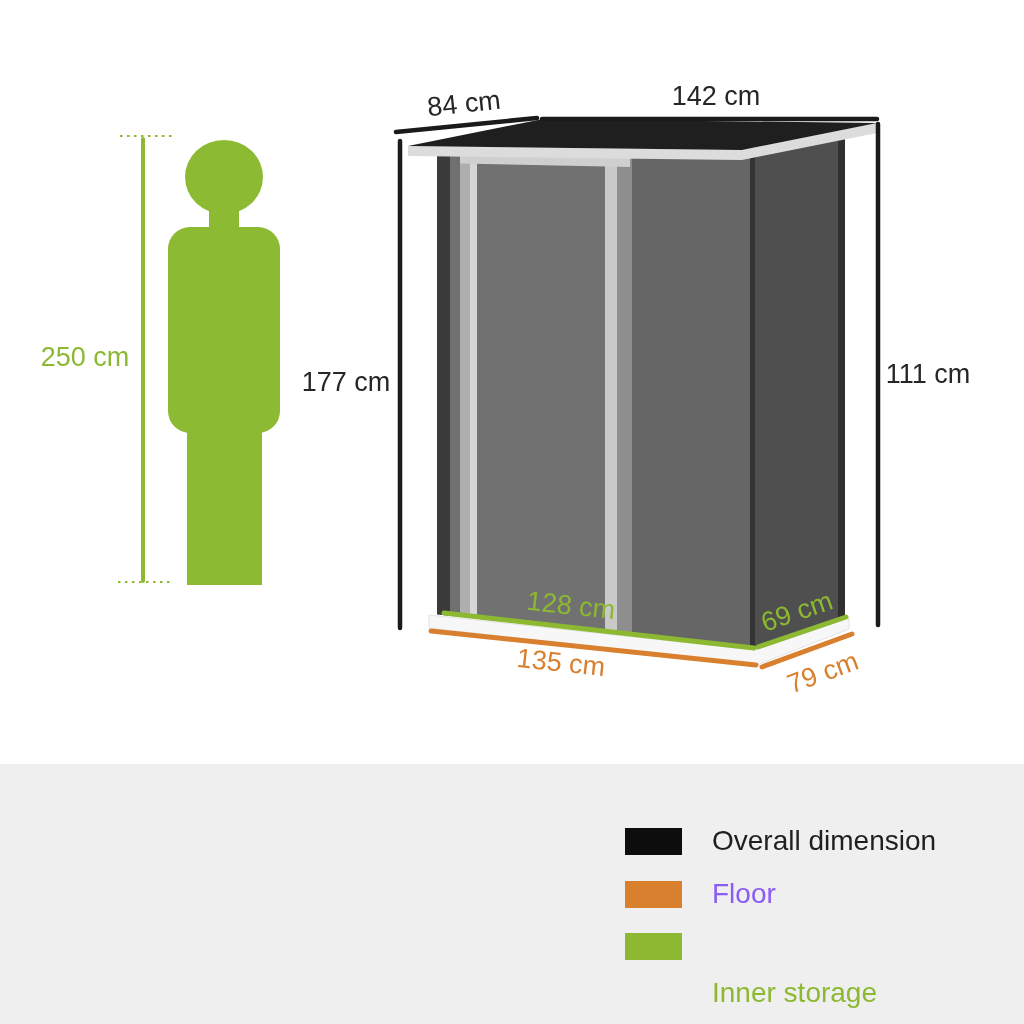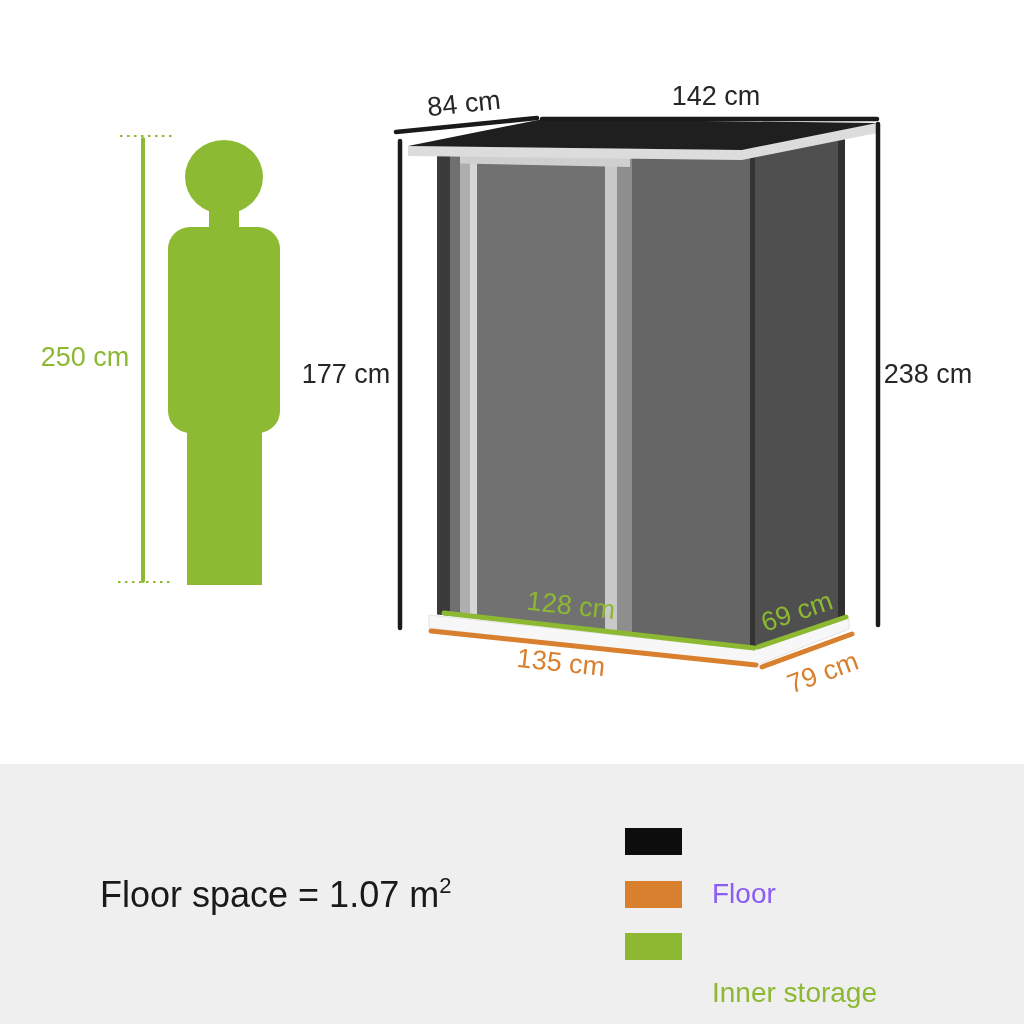--- a/index.html
+++ b/index.html
@@ -83,34 +83,32 @@
     <line x1="444" y1="613" x2="754" y2="648" stroke="#8CB832" stroke-width="5" stroke-linecap="round"></line>
     <line x1="758" y1="647" x2="846" y2="617" stroke="#8CB832" stroke-width="5" stroke-linecap="round"></line>
 
     <line x1="431" y1="631" x2="756" y2="665" stroke="#D9802F" stroke-width="5" stroke-linecap="round"></line>
     <line x1="762" y1="667" x2="852" y2="634" stroke="#D9802F" stroke-width="5" stroke-linecap="round"></line>
   </svg>
 
   <div class="dim c-green" style="left:85px;  top:357px;">250 cm</div>
   <div class="dim c-black" style="left:464px; top:104px; --r:-6deg;">84 cm</div>
   <div class="dim c-black" style="left:716px; top:96px;">142 cm</div>
-  <div class="dim c-black" style="left:346px; top:374px;">177 cm</div>
-  <div class="dim c-black" style="left:928px; top:374px;">238 cm</div>
+  <div class="dim c-black" style="left:346px; top:382px;">177 cm</div>
+  <div class="dim c-black" style="left:928px; top:374px;">111 cm</div>
   <div class="dim c-green" style="left:571px; top:606px; --r:6.3deg;">128 cm</div>
   <div class="dim c-green" style="left:797px; top:612px; --r:-19deg;">69 cm</div>
   <div class="dim c-orange" style="left:561px; top:663px; --r:6deg;">135 cm</div>
   <div class="dim c-orange" style="left:823px; top:673px; --r:-20.5deg;">79 cm</div>
 
   <div id="bottom-panel"></div>
 
-  <div id="floor-space">
-    <span>Floor space = 1.07 m</span><sup>2</sup>
-  </div>
 
   <div class="legend-swatch sw-overall"></div>
+  <div class="legend-label  lb-overall">Overall dimension</div>
 
   <div class="legend-swatch sw-floor"></div>
   <div class="legend-label  lb-floor">Floor</div>
 
   <div class="legend-swatch sw-inner"></div>
   <div class="legend-label  lb-inner">Inner storage</div>
 
 </div>
 
 </body></html>

